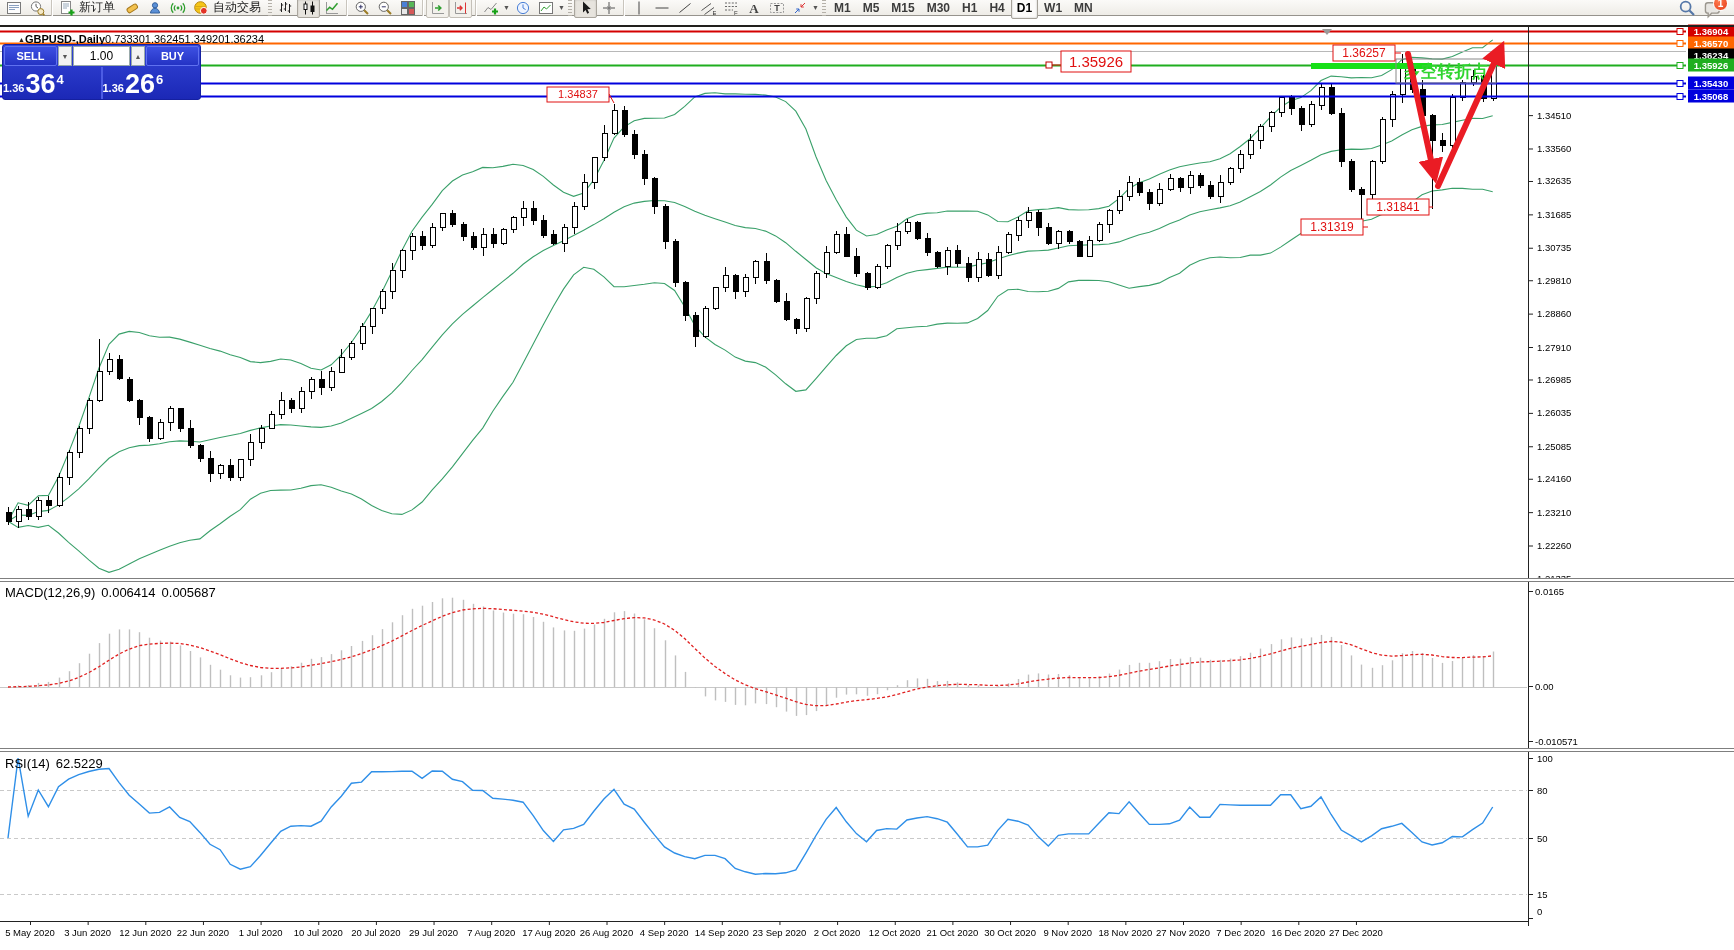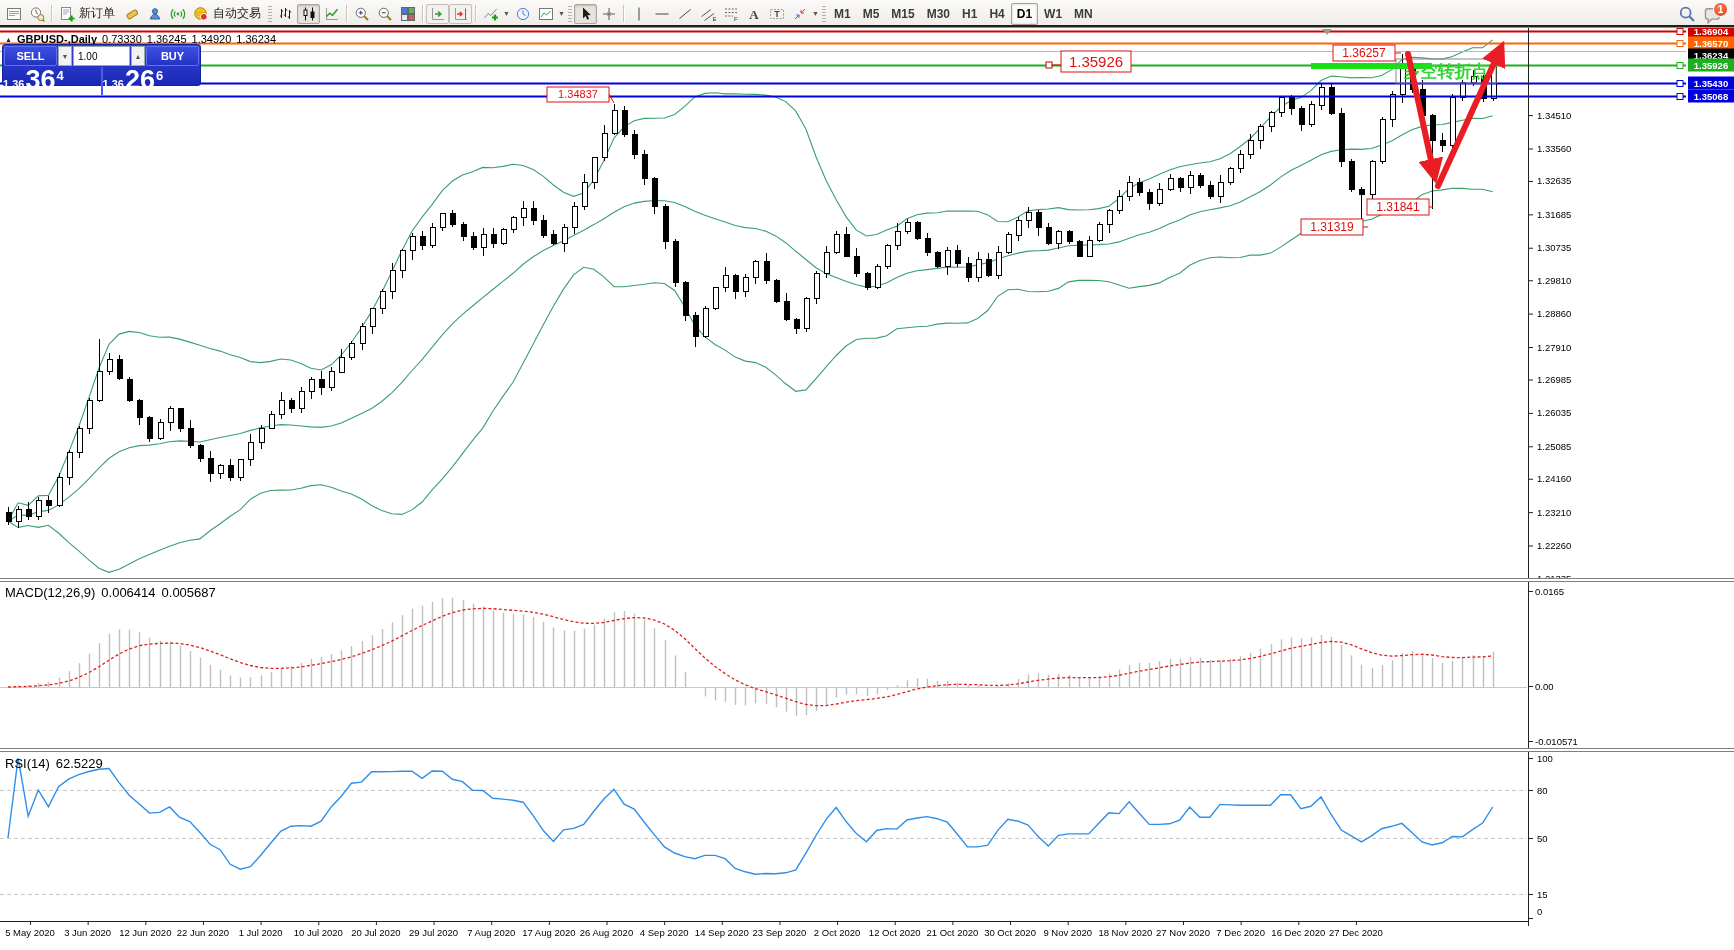--- a/index.html
+++ b/index.html
@@ -1,41 +1,41 @@
 <!DOCTYPE html>
 <html><head>
 <meta charset="utf-8">
 <style>
 *{margin:0;padding:0;box-sizing:border-box}
 html,body{width:1734px;height:950px;overflow:hidden;background:#fff;font-family:"Liberation Sans",sans-serif;position:relative}
-#toolbar{position:absolute;top:0;left:0;width:1734px;height:28px;background:linear-gradient(#fbfaf8,#eeece7);display:flex;align-items:center;padding:0 2px;z-index:6;border-bottom:1px solid #96938d}
+#toolbar{position:absolute;top:0;left:0;width:1734px;height:16px;background:linear-gradient(#fbfaf8,#eeece7);display:flex;align-items:center;padding:0 2px;z-index:6;border-bottom:1px solid #96938d}
 #tb-edge{position:absolute;top:25px;left:0;width:1734px;height:2px;background:#22201d;z-index:6}
 .tb{width:23px;height:20px;display:flex;align-items:center;justify-content:center;border:1px solid transparent;border-radius:2px;flex:none;cursor:default}
 .tb.pressed{background:#e7e4de;border-color:#aaa69e;box-shadow:inset 0 1px 2px rgba(0,0,0,.18)}
 .tb.lightframe{background:#f3f1ec;border-color:#c4c0b8}
 .tb svg{display:block}
 .tb-caret{width:9px;height:20px;font-size:7px;color:#555;display:flex;align-items:center;justify-content:center;flex:none}
 .tb-label{font-size:12px;color:#1b1b1b;margin:0 5px 0 1px;white-space:nowrap}
 .sep{width:1px;height:17px;background:#c9c5bd;box-shadow:1px 0 0 #fff;margin:0 3px;flex:none}
 .grip{width:4px;height:16px;margin:0 2px;flex:none;background:repeating-linear-gradient(180deg,#b5b1a9 0 1px,rgba(0,0,0,0) 1px 3px)}
 .tf{font-size:12px;font-weight:bold;color:#3c3c3c;padding:3px 5px;border:1px solid transparent;border-radius:2px;flex:none;cursor:default}
 .tf.active{background:#fcfbfa;border-color:#a6a29a;box-shadow:inset 0 0 2px #bbb;color:#000}
 #tb-right{margin-left:auto;display:flex;align-items:center;gap:4px;padding-right:6px}
 #notif{position:relative;width:24px;height:22px}
 #notif-badge{position:absolute;top:-1px;right:-2px;min-width:15px;height:15px;background:radial-gradient(circle at 35% 30%,#ff7a50,#e43c16);border:1px solid #fff;border-radius:50%;color:#fff;font-size:10px;font-weight:bold;text-align:center;line-height:13px;z-index:2}
 #cv{position:absolute;top:0;left:0;z-index:1}
-#ohlc{position:absolute;top:33px;left:5px;z-index:3;display:flex;align-items:center;gap:5px;font-size:11px;color:#000;pointer-events:none}
+#ohlc{position:absolute;top:33px;left:18px;z-index:3;display:flex;align-items:center;font-size:11px;color:#000;pointer-events:none}
 #ohlc .tri{font-size:7px;color:#222}
 #ohlc b{font-weight:bold;font-size:11px}
-#ocp{position:absolute;top:44px;left:2px;width:199px;height:42px;z-index:4;background:linear-gradient(#3козыр)}
+#ocp{position:absolute;top:44px;left:2px;width:199px;height:56px;z-index:4;background:linear-gradient(#3козыр)}
 #ocp{background:linear-gradient(#3446d8,#1b28b6);border:1px solid #1520a0;border-radius:3px;display:flex;flex-direction:column}
 #ocp-top{height:22px;display:flex;align-items:stretch;gap:1px;padding:1px}
 .ocp-btn{flex:0 0 53px;background:linear-gradient(#3d50e2,#2433c4);border:1px solid #5f71f0;border-radius:2px;color:#fff;font-size:11px;font-weight:bold;text-align:center;line-height:18px;cursor:pointer}
 .vol-btn{flex:0 0 14px;background:#f2f2f2;border:1px solid #9aa;color:#555;font-size:7px;text-align:center;line-height:17px;cursor:pointer}
-#vol{flex:1;min-width:0;border:1px solid #9aa;background:#fff;font-size:10px;text-align:left;padding:8px 4px;font-family:"Liberation Sans",sans-serif}
+#vol{flex:1;min-width:0;border:1px solid #9aa;background:#fff;font-size:12px;text-align:center;padding:8px 4px;font-family:"Liberation Sans",sans-serif}
 #ocp-prices{flex:1;display:flex}
 .ocp-price{flex:1;display:flex;align-items:flex-end;justify-content:flex-start;color:#fff;padding-bottom:2px;cursor:pointer}
 .ocp-price .sm{font-size:11px;font-weight:bold;margin:0 1px 3px 0}
 .ocp-price .big{font-size:27px;font-weight:bold;line-height:26px}
 .ocp-price .sup{font-size:13px;font-weight:bold;margin:0 0 10px 1px}
 #ocp-div{width:2px;background:#4c5ce4}
 .panel-title{position:absolute;left:5px;z-index:3;font-size:13px;color:#000;pointer-events:none;display:flex;gap:6px}
 #macd-title{top:585px}
 #rsi-title{top:756px}
 </style>

